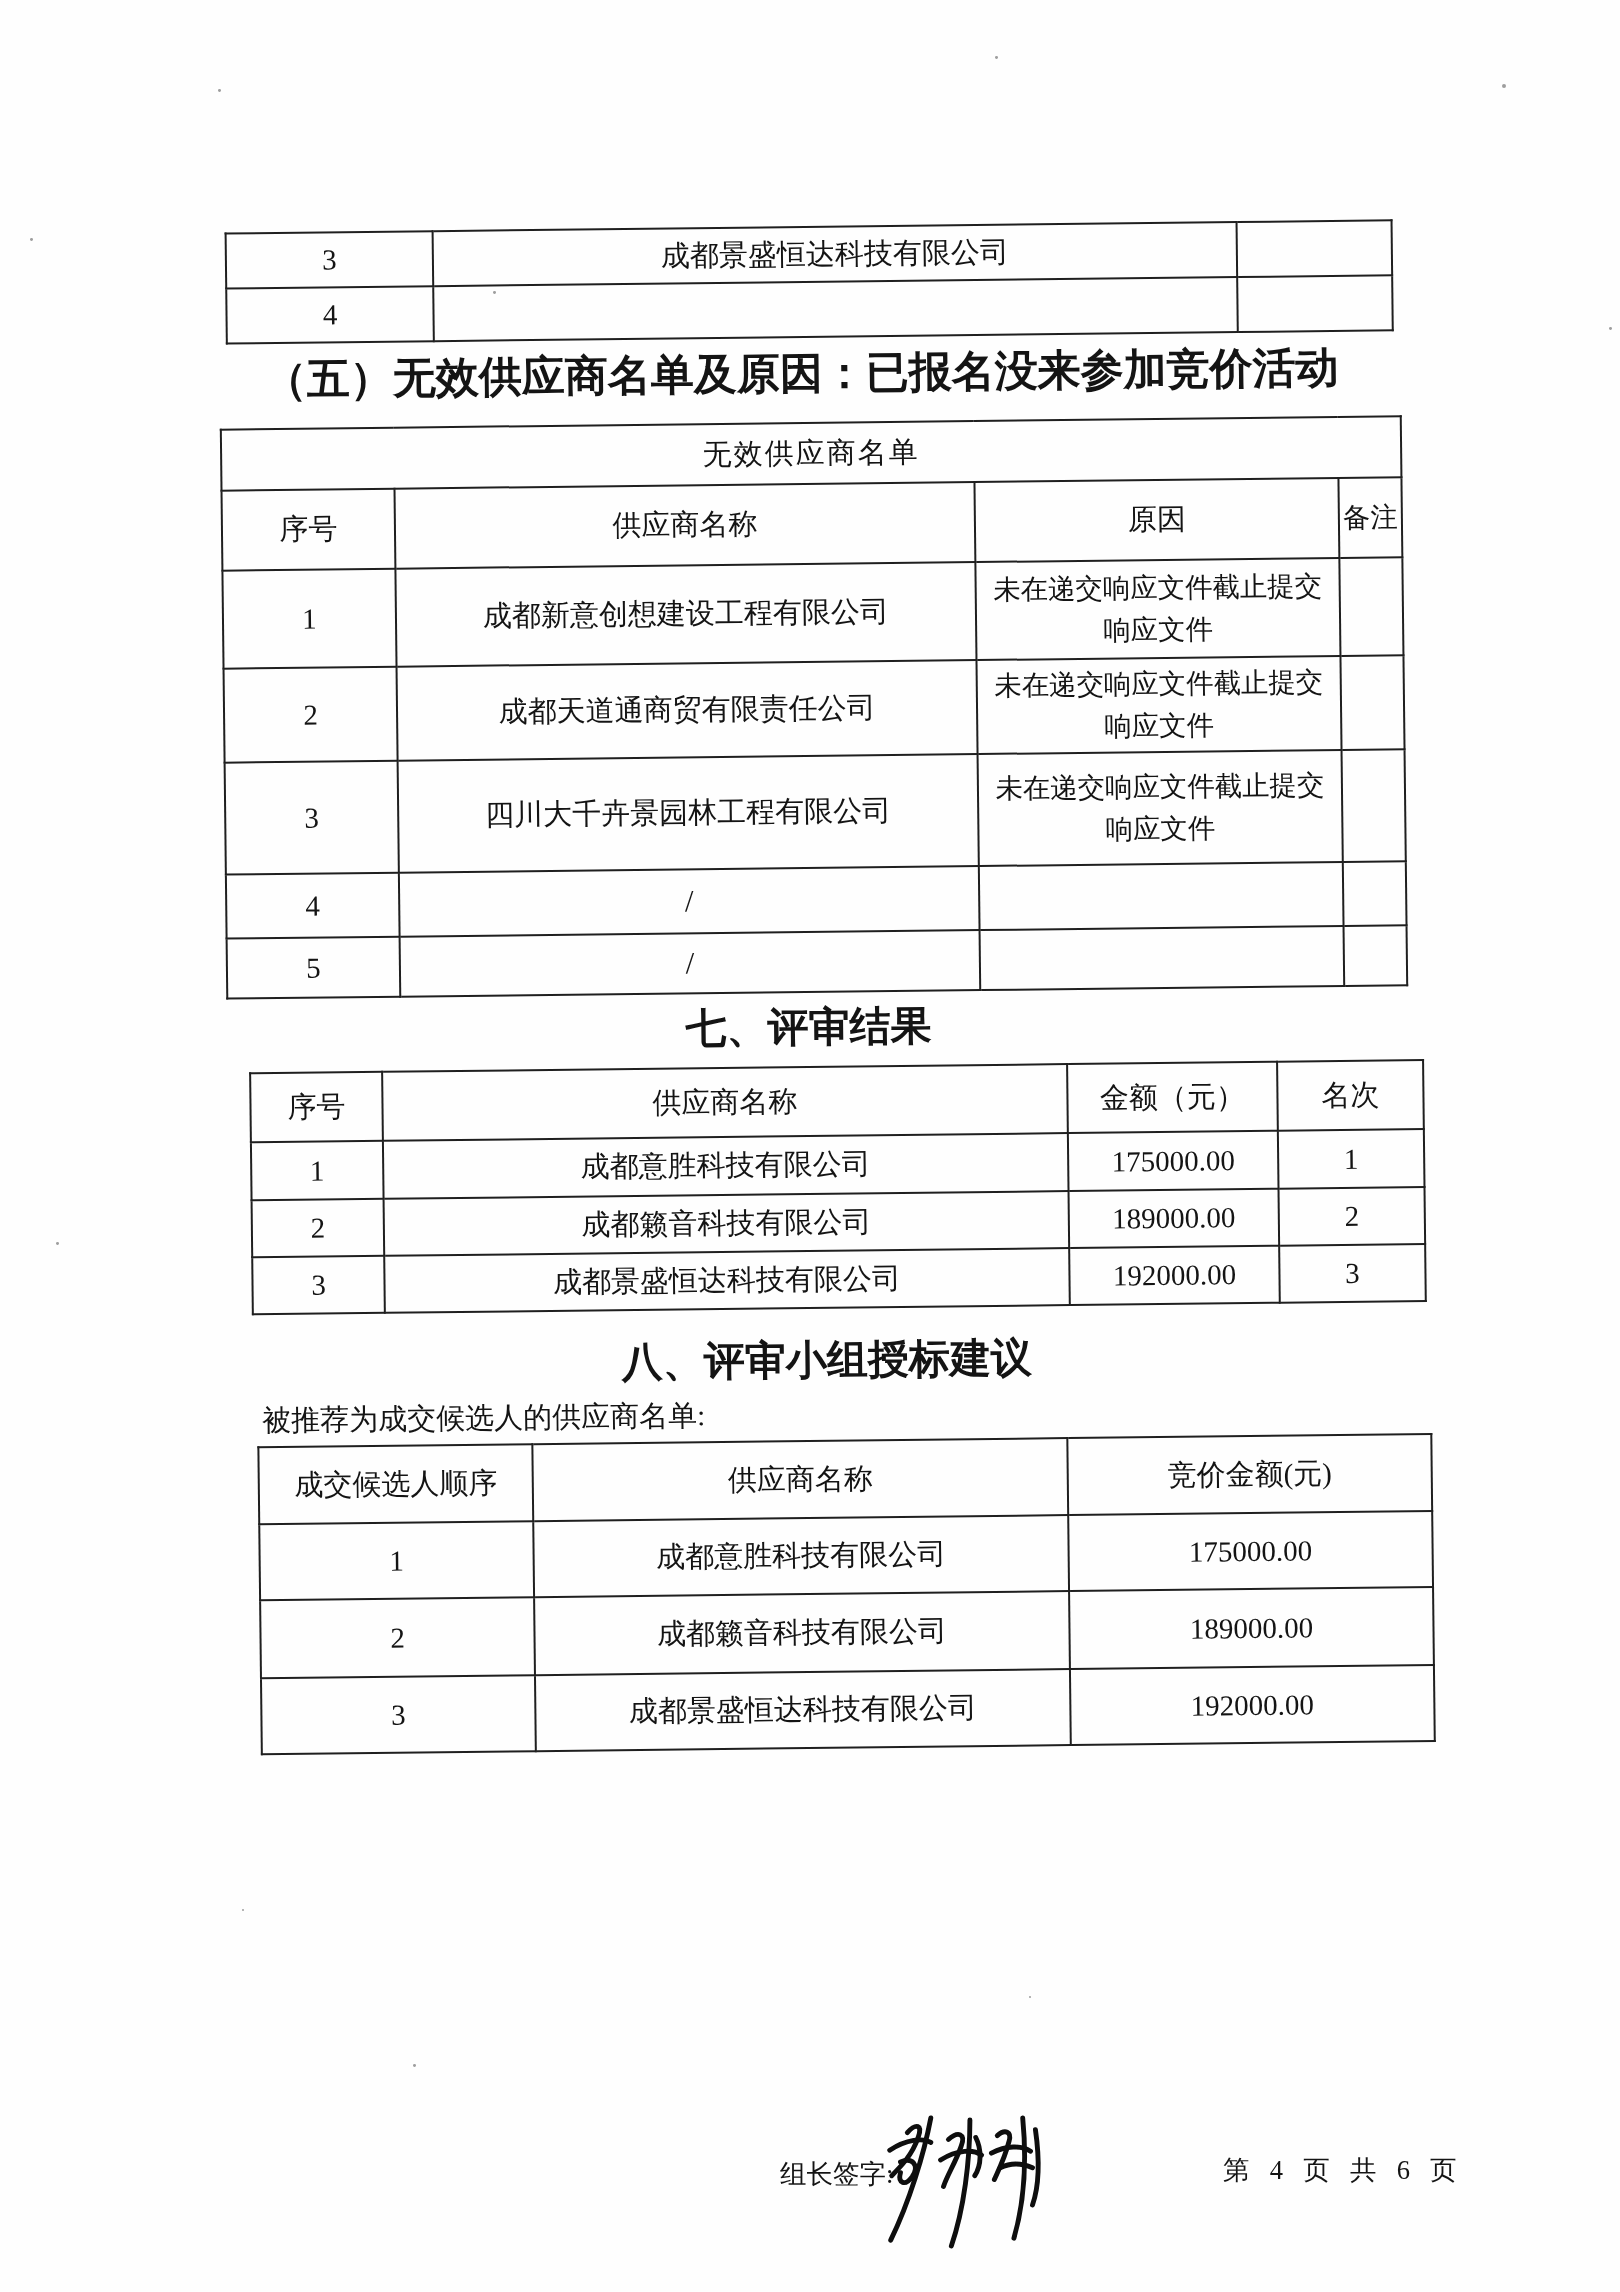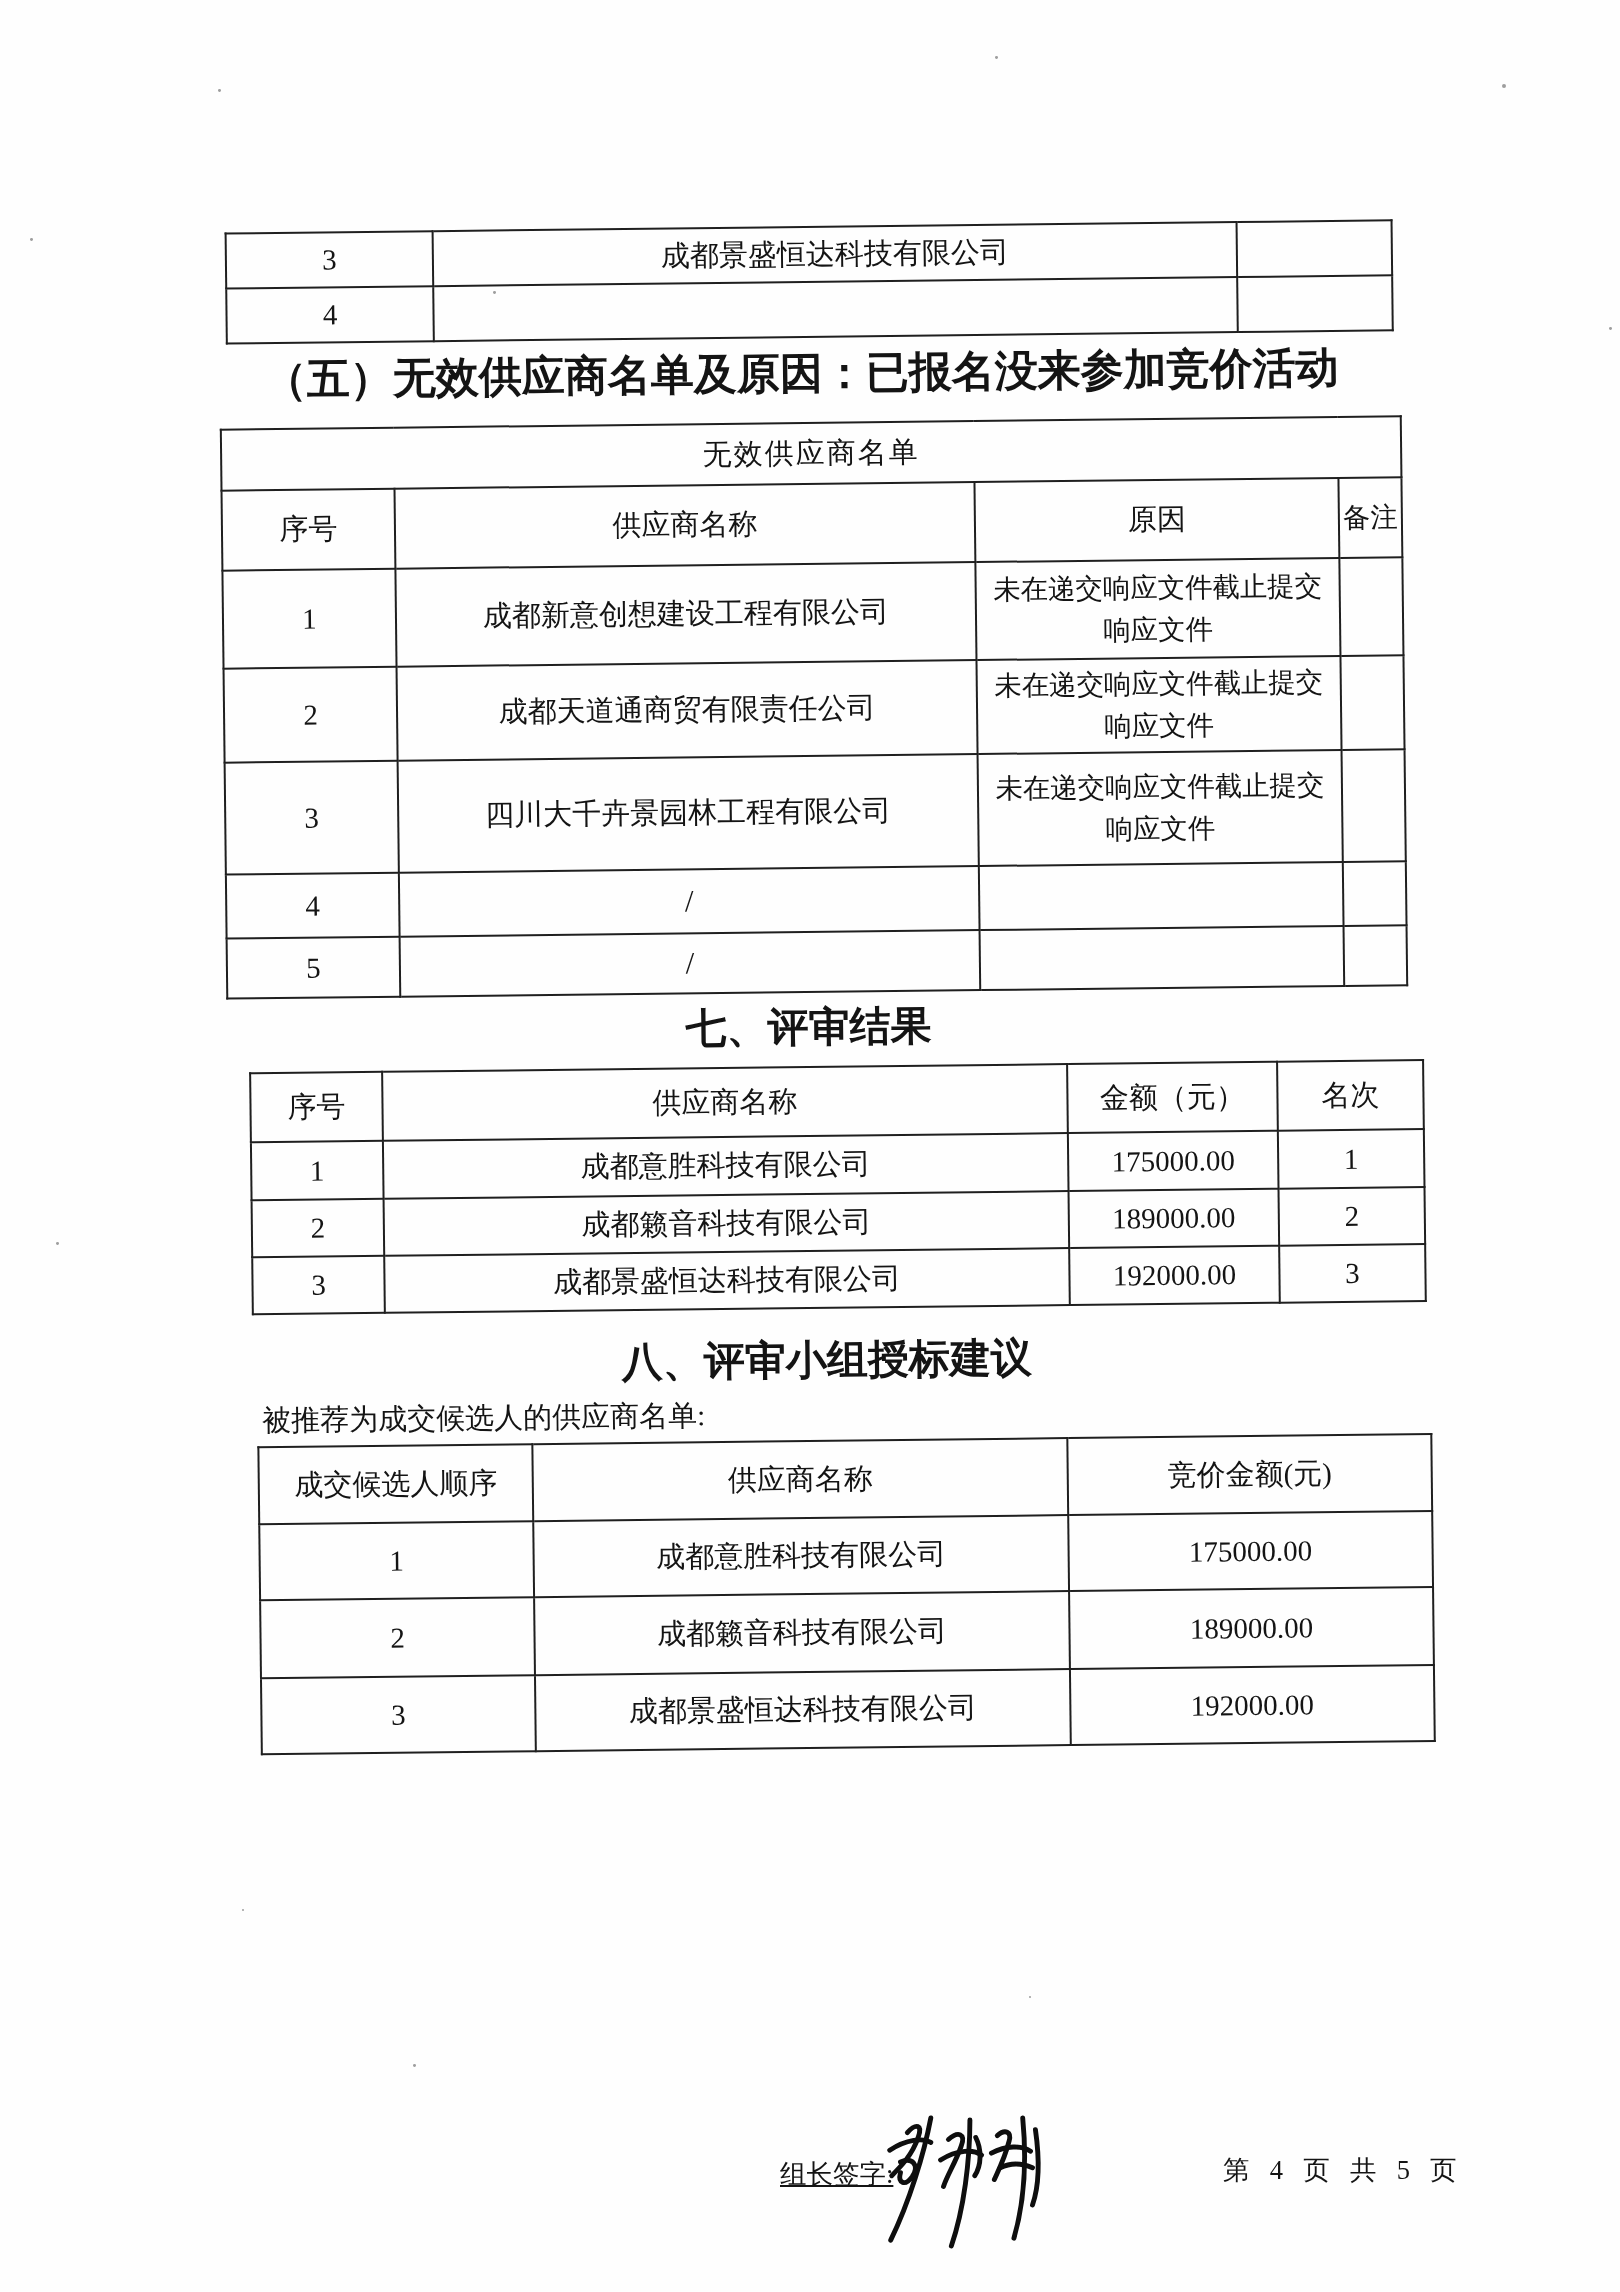--- a/index.html
+++ b/index.html
@@ -18,21 +18,21 @@
   .heading{position:absolute;left:0;width:1620px;text-align:center;
            font-weight:bold;white-space:nowrap;}
   .h5{top:345px;font-size:43px;}
   .h7{top:1000px;font-size:41px;}
   .h8{top:1333px;font-size:41px;padding-left:29px;box-sizing:border-box;}
   .intro{position:absolute;left:259px;top:1395px;font-size:29px;}
   .title-cell{font-size:29px;letter-spacing:2px;}
   .reason-cell{font-size:27.4px;line-height:1.55;padding:0 13.7px !important;}
   .note-head{font-size:27.4px;line-height:1.9;padding:0 2px !important;}
   .slash-cell{font-size:31px;}
-  .footer-label{position:absolute;left:780px;top:2156px;font-size:26.5px;text-decoration:underline;}
+  .footer-label{position:absolute;left:780px;top:2156px;font-size:26.5px;}
   .footer-page{position:absolute;left:1223px;top:2152px;font-size:26.5px;
                letter-spacing:2.9px;word-spacing:7.8px;white-space:nowrap;}
   .signature{position:absolute;left:878px;top:2109px;}
   .speck{position:absolute;background:#6a6a6a;border-radius:50%;opacity:.65;}
 </style>
 </head>
 <body>
 
 <div class="sheet">
   <div class="tilt">
@@ -193,21 +193,21 @@
       <path d="M94,11 C94,52 88,102 75,140"></path>
       <path d="M100,29 C106,41 106,57 99,68"></path>
       <path d="M122,27 C130,20 137,23 134,33 C130,49 124,61 119,72"></path>
       <path d="M116,45 C131,37 147,37 156,43"></path>
       <path d="M125,60 C137,54 149,56 158,60"></path>
       <path d="M148,9 C152,51 150,94 139,132"></path>
       <path d="M161,21 C165,49 165,78 158,98"></path>
     </g>
   </svg>
 
-  <div class="footer-page">第 4 页 共 5 页</div>
+  <div class="footer-page">第 4 页 共 6 页</div>
 
   <div class="speck" style="left:218px;top:89px;width:2.9px;height:2.9px;"></div>
   <div class="speck" style="left:995px;top:56px;width:2.9px;height:2.9px;"></div>
   <div class="speck" style="left:1502px;top:84px;width:3.9px;height:3.9px;"></div>
   <div class="speck" style="left:30px;top:238px;width:2.9px;height:2.9px;"></div>
   <div class="speck" style="left:1609px;top:327px;width:2.9px;height:2.9px;"></div>
   <div class="speck" style="left:56px;top:1242px;width:2.9px;height:2.9px;"></div>
   <div class="speck" style="left:493px;top:291px;width:2.9px;height:2.9px;"></div>
   <div class="speck" style="left:648px;top:814px;width:2px;height:2px;"></div>
   <div class="speck" style="left:1160px;top:1209px;width:2px;height:2px;"></div>

